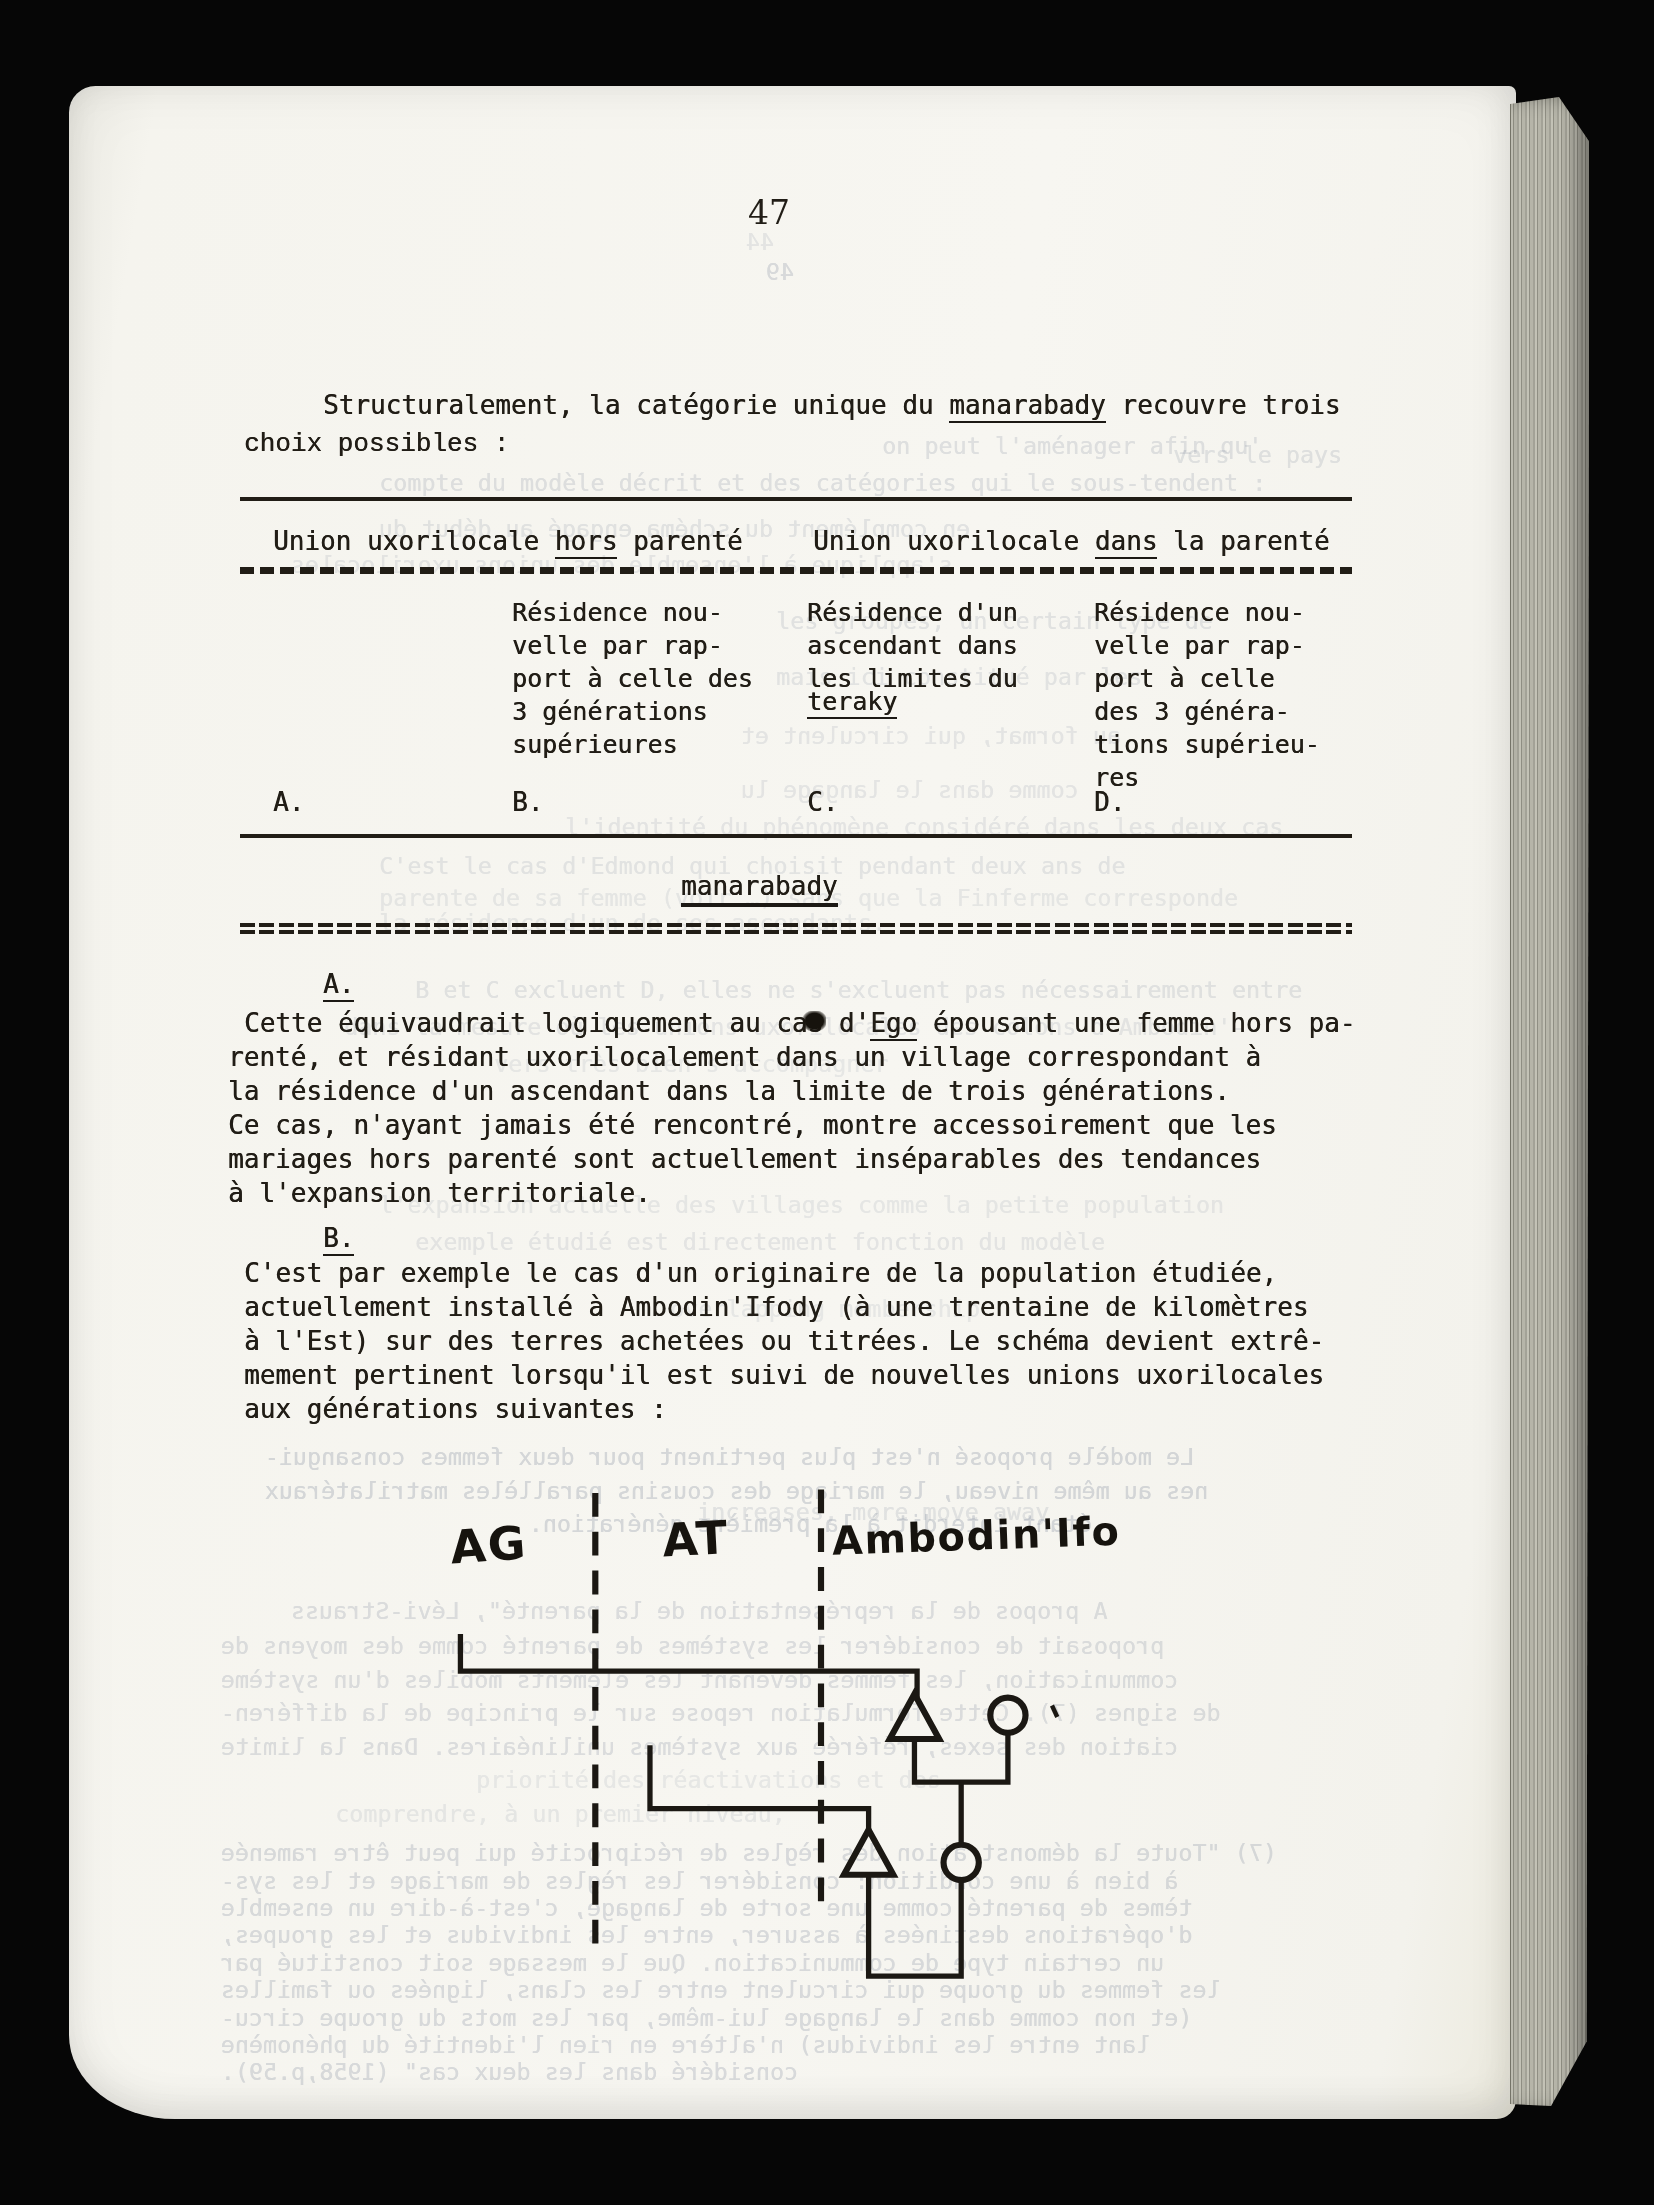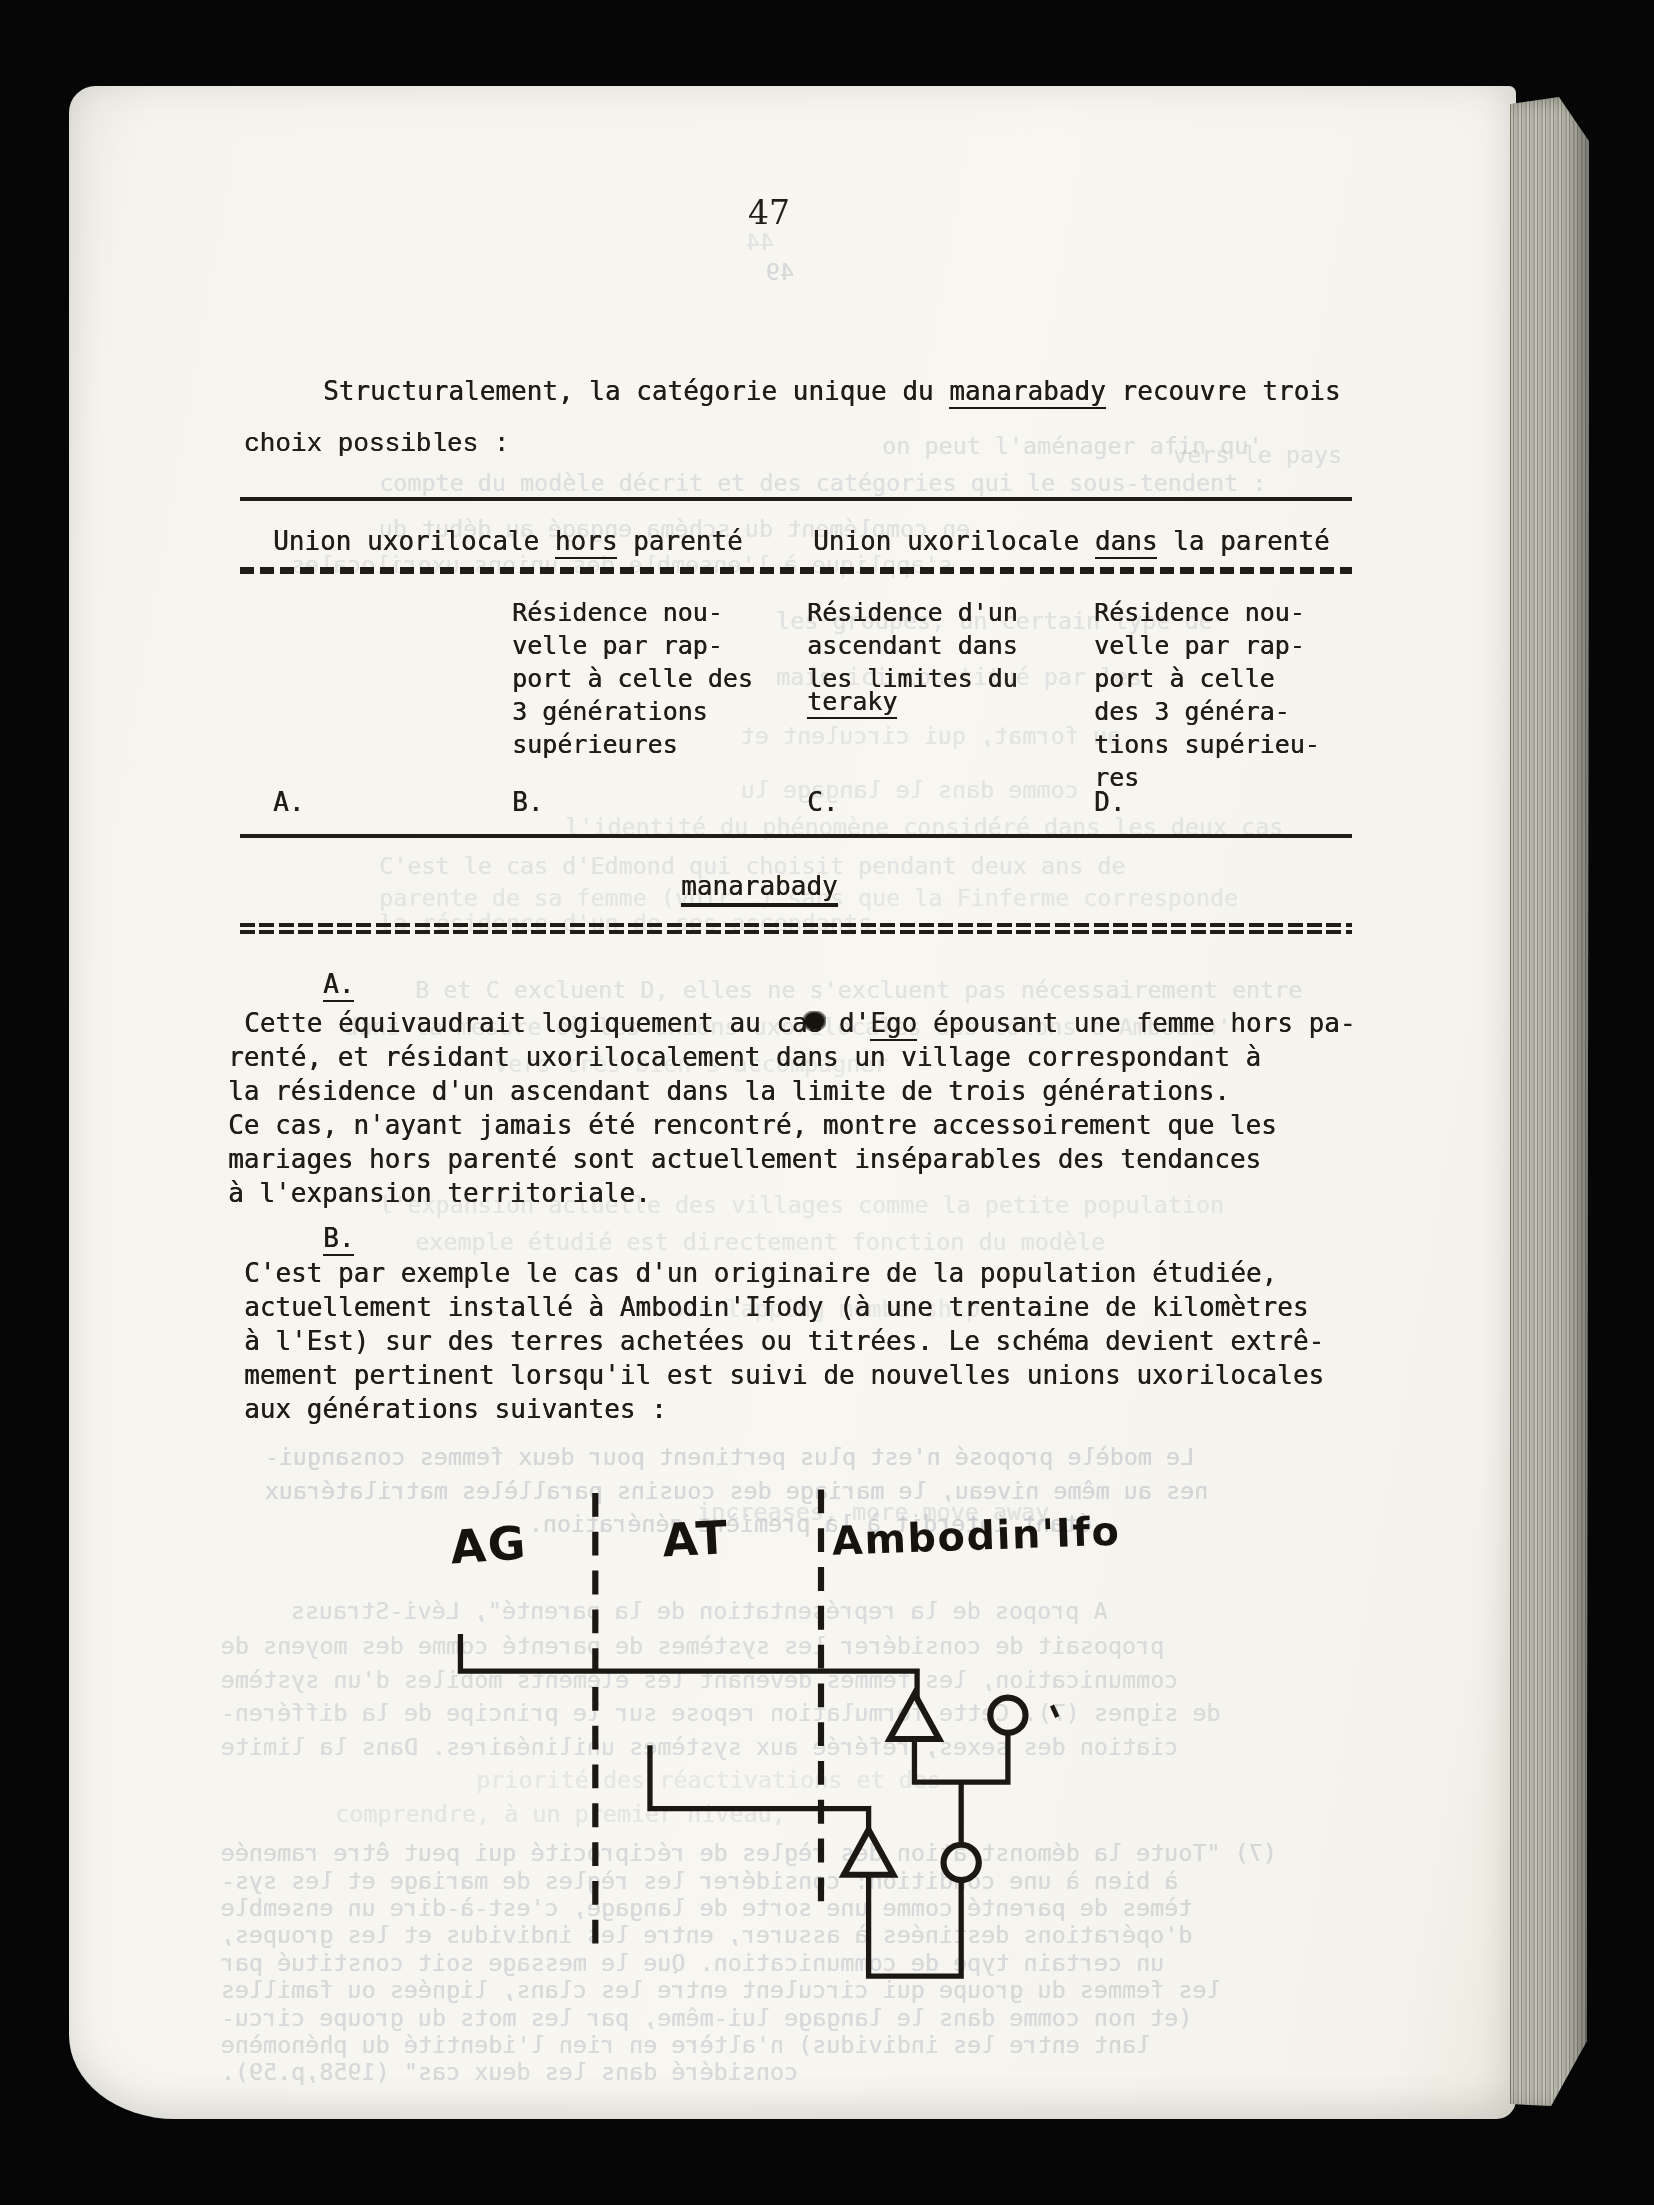--- a/index.html
+++ b/index.html
@@ -94,21 +94,21 @@
       <div class="ghost mir" style="left: 221px; top: 1921px; opacity: 0.2;">d'opérations destinées à assurer, entre les individus et les groupes,</div>
       <div class="ghost mir" style="left: 221px; top: 1949px; opacity: 0.2;">un certain type de communication. Que le message soit constitué par</div>
       <div class="ghost mir" style="left: 221px; top: 1976px; opacity: 0.2;">les femmes du groupe qui circulent entre les clans, lignées ou familles</div>
       <div class="ghost mir" style="left: 221px; top: 2004px; opacity: 0.2;">(et non comme dans le langage lui-même, par les mots du groupe circu-</div>
       <div class="ghost mir" style="left: 221px; top: 2031px; opacity: 0.2;">lant entre les individus) n'altère en rien l'identité du phénomène</div>
       <div class="ghost mir" style="left: 221px; top: 2058px; opacity: 0.2;">considéré dans les deux cas" (1958,p.59).</div>
     </div>
 
   <div class="tw serif" style="left:748px;top:196px;font-size:33px;">47</div>
 
-  <div class="tw" style="left:323px;top:374px;"><span>Structuralement, la catégorie unique du </span><span class="u">manarabady</span><span> recouvre trois</span></div>
+  <div class="tw" style="left:323px;top:388px;"><span>Structuralement, la catégorie unique du </span><span class="u">manarabady</span><span> recouvre trois</span></div>
   <div class="tw" style="left:244px;top:427px;font-family:Liberation Mono, monospace;">choix possibles :</div>
 
   <div class="rule" style="left:240px;top:497px;width:1112px;"></div>
 
   <div class="tw" style="left:813px;top:524px;"><span>Union uxorilocale </span><span class="u">dans</span><span> la parenté</span></div>
   <div class="tw" style="left:273px;top:524px;"><span>Union uxorilocale </span><span class="u">hors</span><span> parenté</span></div>
 
   <div class="dashrule" style="left:240px;top:567px;width:1112px;"></div>
 
   <div class="tw sm" style="left:512px;top:596px;">Résidence nou-

